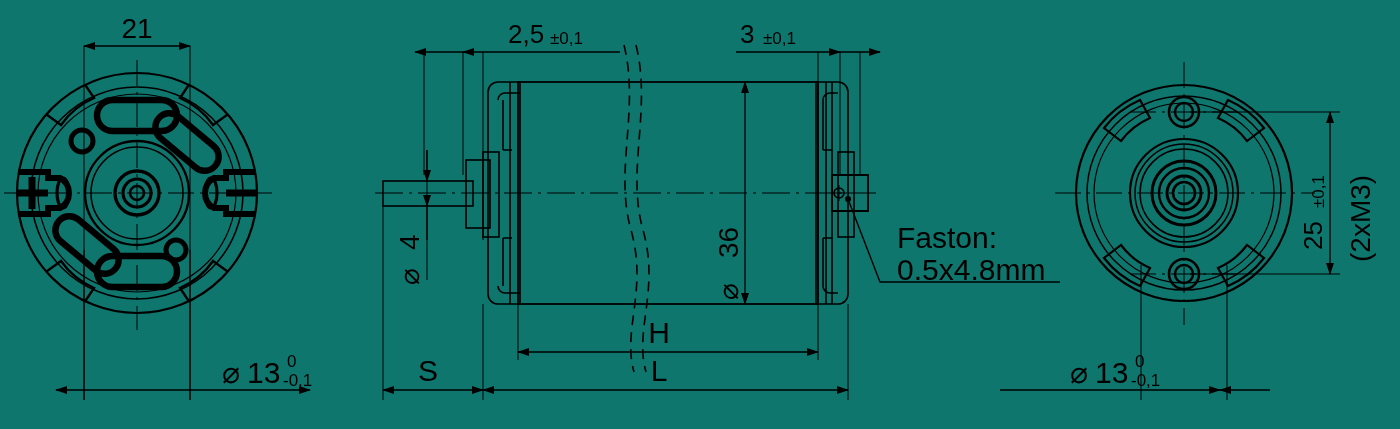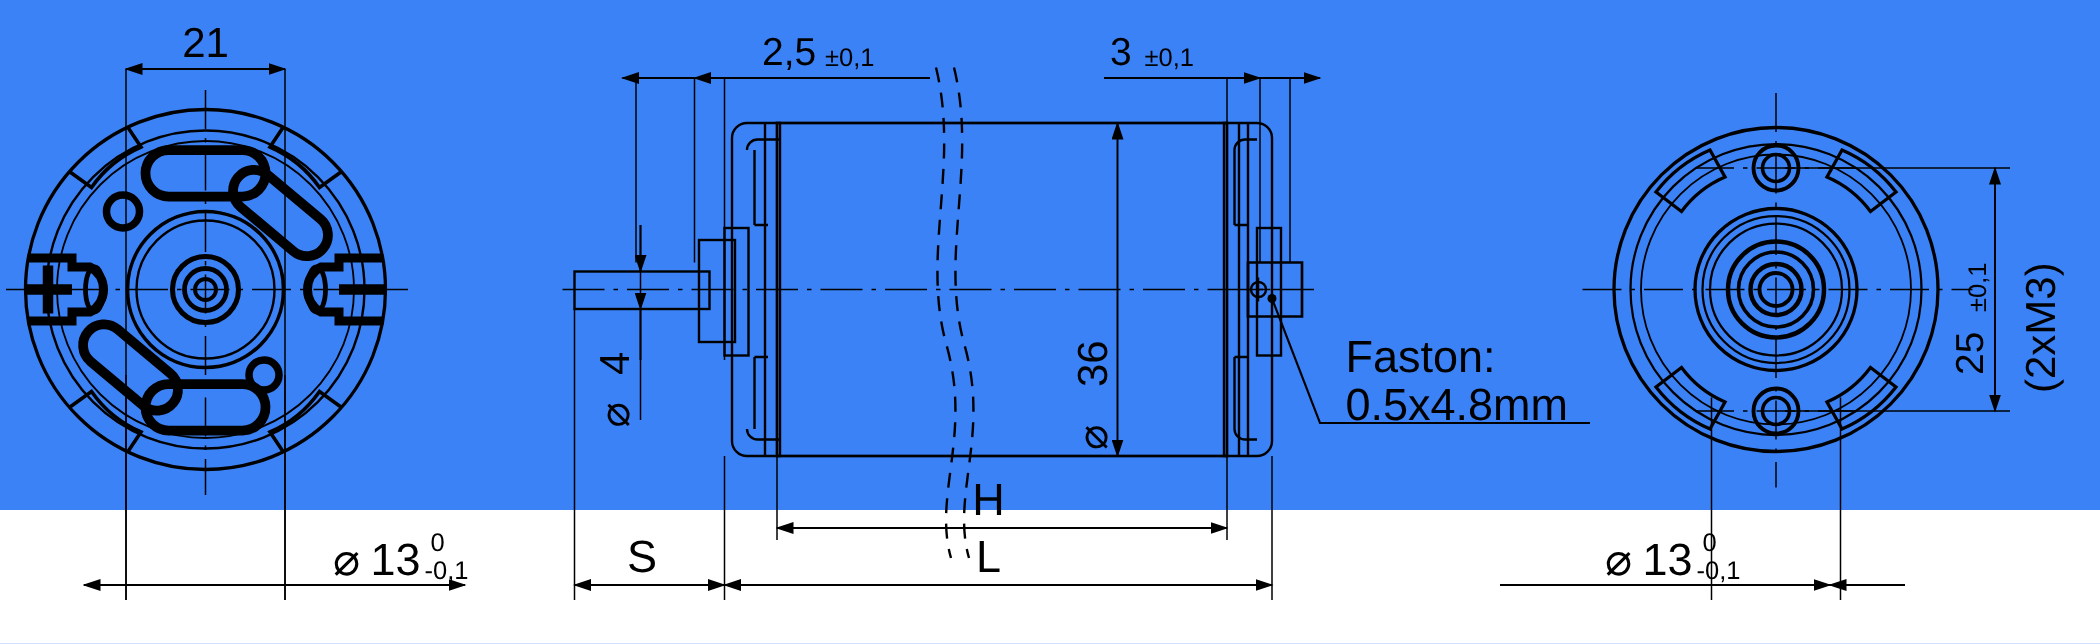--- a/index.html
+++ b/index.html
@@ -2,21 +2,21 @@
 <html><head>
 <meta charset="utf-8">
 <title>Motor Technical Drawing</title>
 <style>
   html,body{margin:0;padding:0;background:#ffffff;}
   body{
     width:1400px;height:429px;overflow:hidden;
     font-family:"Liberation Sans",sans-serif;
     color:#000;
   }
-  #sheet{position:relative;width:1400px;height:340px;background:#3b82f6;}
+  #sheet{position:relative;width:1400px;height:429px;background:#0f766e;}
   svg{display:block;}
   .dimtext{font-family:"Liberation Sans",sans-serif;fill:#000;}
   .t28{font-size:28px;}
   .t26{font-size:26px;}
   .t17{font-size:17px;}
   .t30{font-size:30px;}
 </style>
 </head>
 <body>
 

